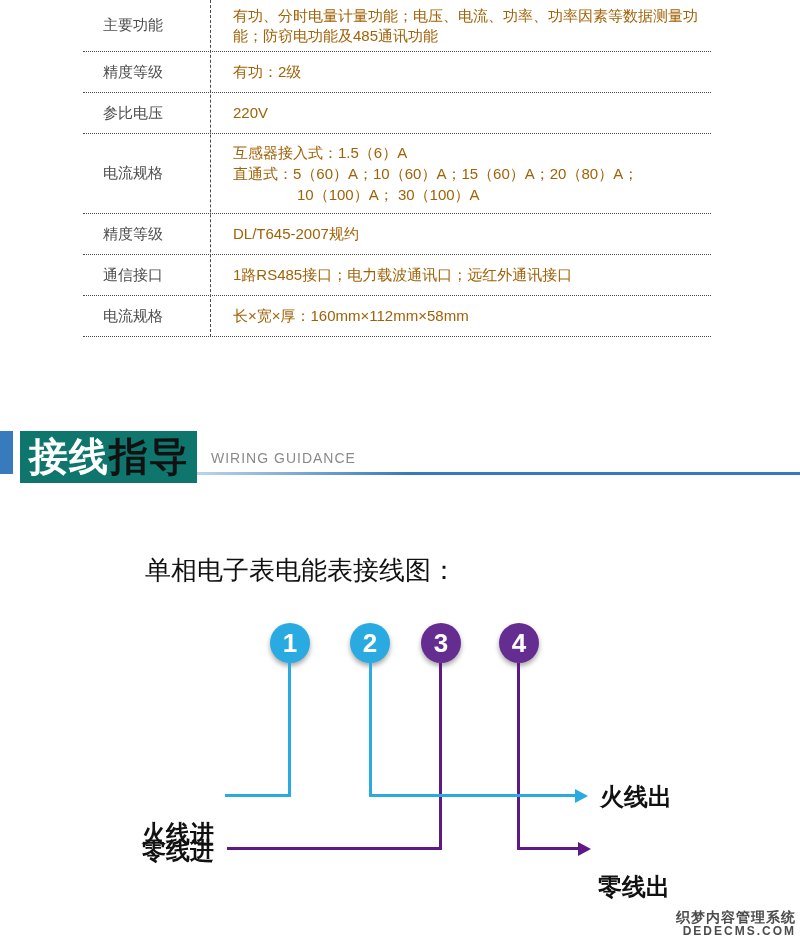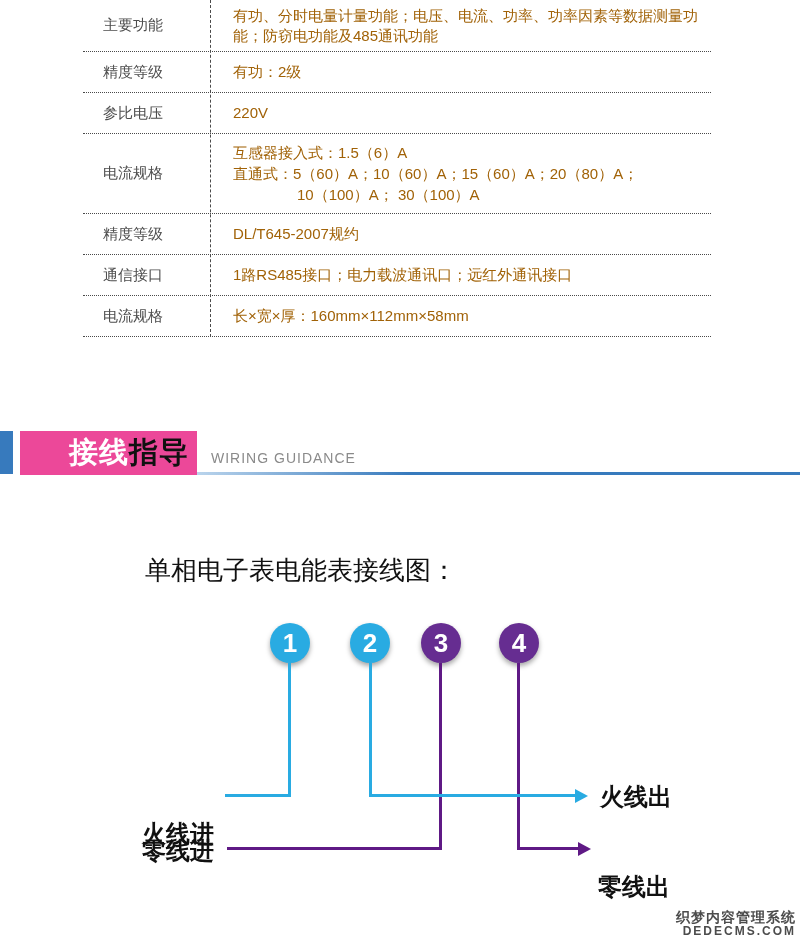--- a/index.html
+++ b/index.html
@@ -14,23 +14,23 @@
   .spec-value { flex: 1; padding-left: 23px; display: flex; flex-direction: column;
     justify-content: center; font-size: 15px; color: #a16207; line-height: 20px; }
   .spec-value .vline { line-height: 21px; }
   .spec-value .indent { padding-left: 64px; }
   .col-divider { position: absolute; left: 127px; top: 0; height: 337px; width: 0;
     border-left: 1px dashed #4a4a4a; }
   .r-h52 { height: 52px; } .r-h41 { height: 41px; } .r-h80 { height: 80px; }
 
   
   .hdr-minibar { position: absolute; left: 0; top: 431px; width: 13px; height: 43px; background: #377abd; }
-  .hdr-box { position: absolute; left: 20px; top: 431px; width: 177px; height: 44px;
-    background: #ec4899; display: flex; align-items: center; justify-content: flex-end;
-    padding-right: 8px; font-size: 29px; font-weight: bold; letter-spacing: 1px; }
+  .hdr-box { position: absolute; left: 20px; top: 431px; width: 177px; height: 52px;
+    background: #0f766e; display: flex; align-items: center; justify-content: flex-end;
+    padding-right: 8px; font-size: 39px; font-weight: bold; letter-spacing: 1px; }
   .hdr-zh-white { color: #ffffff; }
   .hdr-zh-black { color: #111111; }
   .hdr-en { position: absolute; left: 211px; top: 450px; font-size: 14px; color: #8a8a8a;
     letter-spacing: 1px; text-align: center; }
   .hdr-underline { position: absolute; left: 197px; top: 472px; width: 603px; height: 3px;
     background: linear-gradient(to right, #bad4ec, #377abd 35%); }
 
   
   .diagram-title { position: absolute; left: 145px; top: 553px; font-size: 26px;
     font-weight: normal; color: #111111; }

